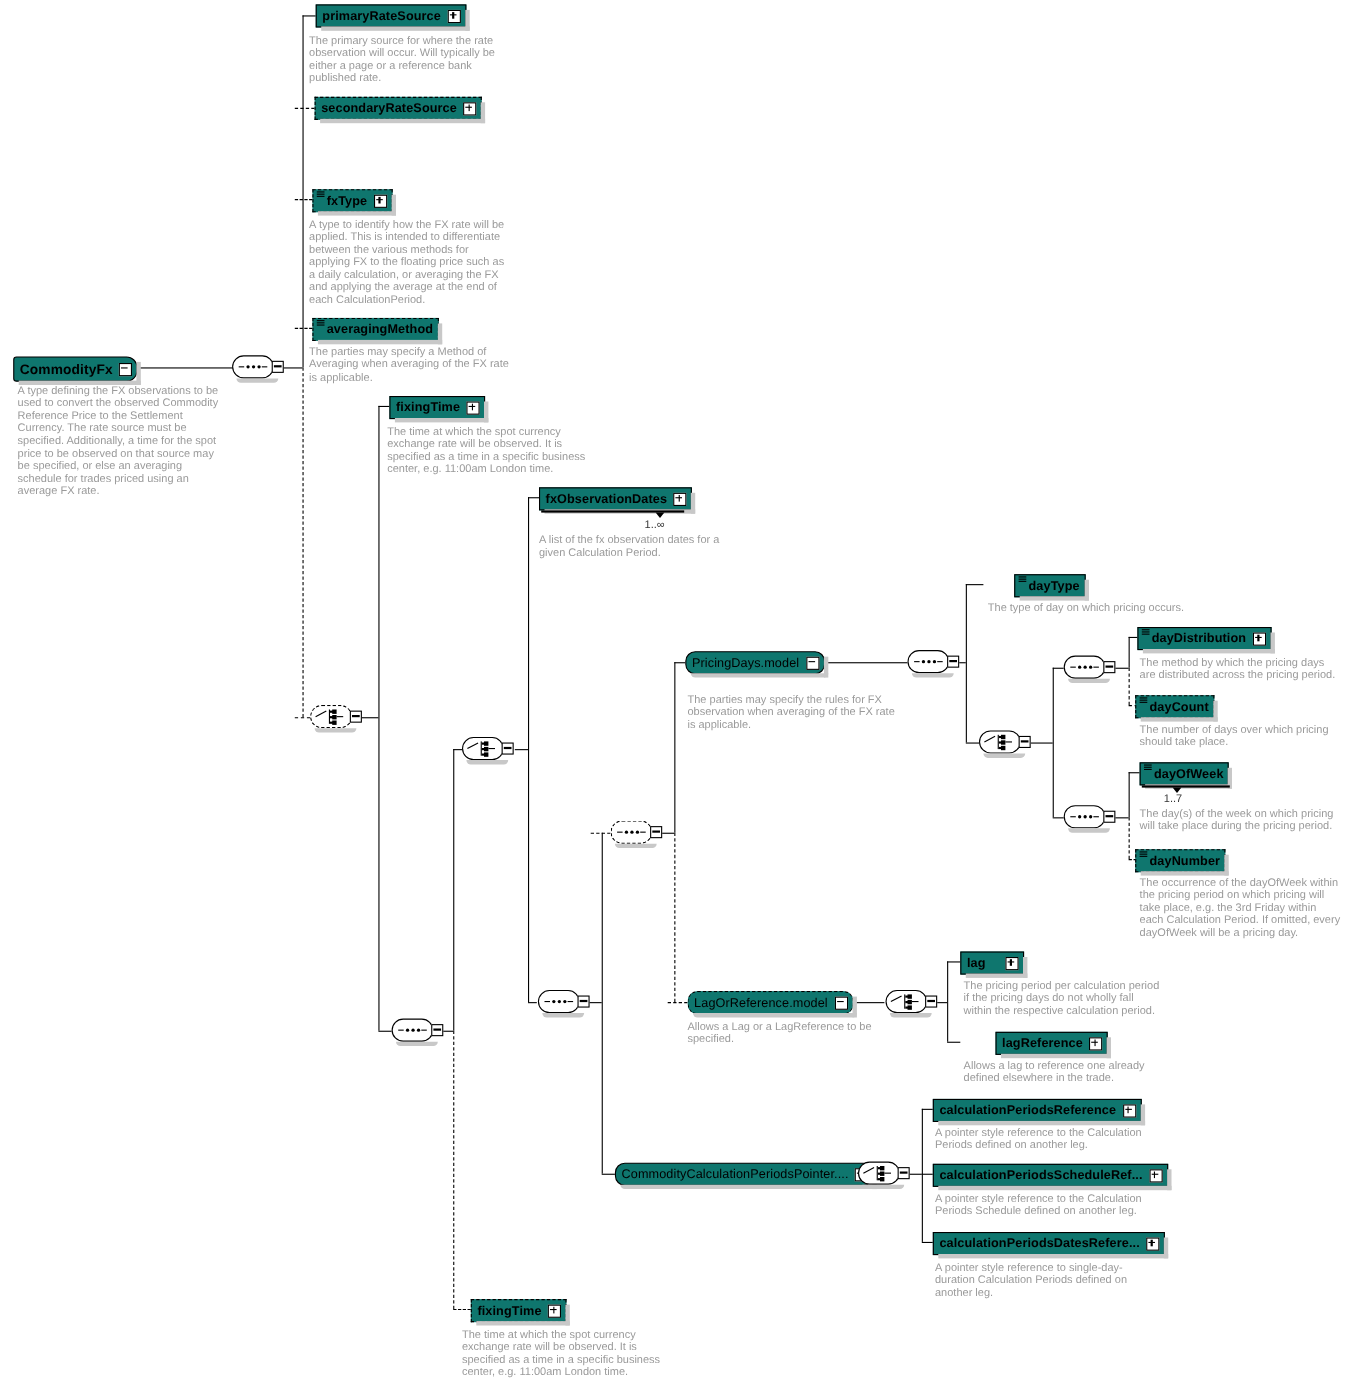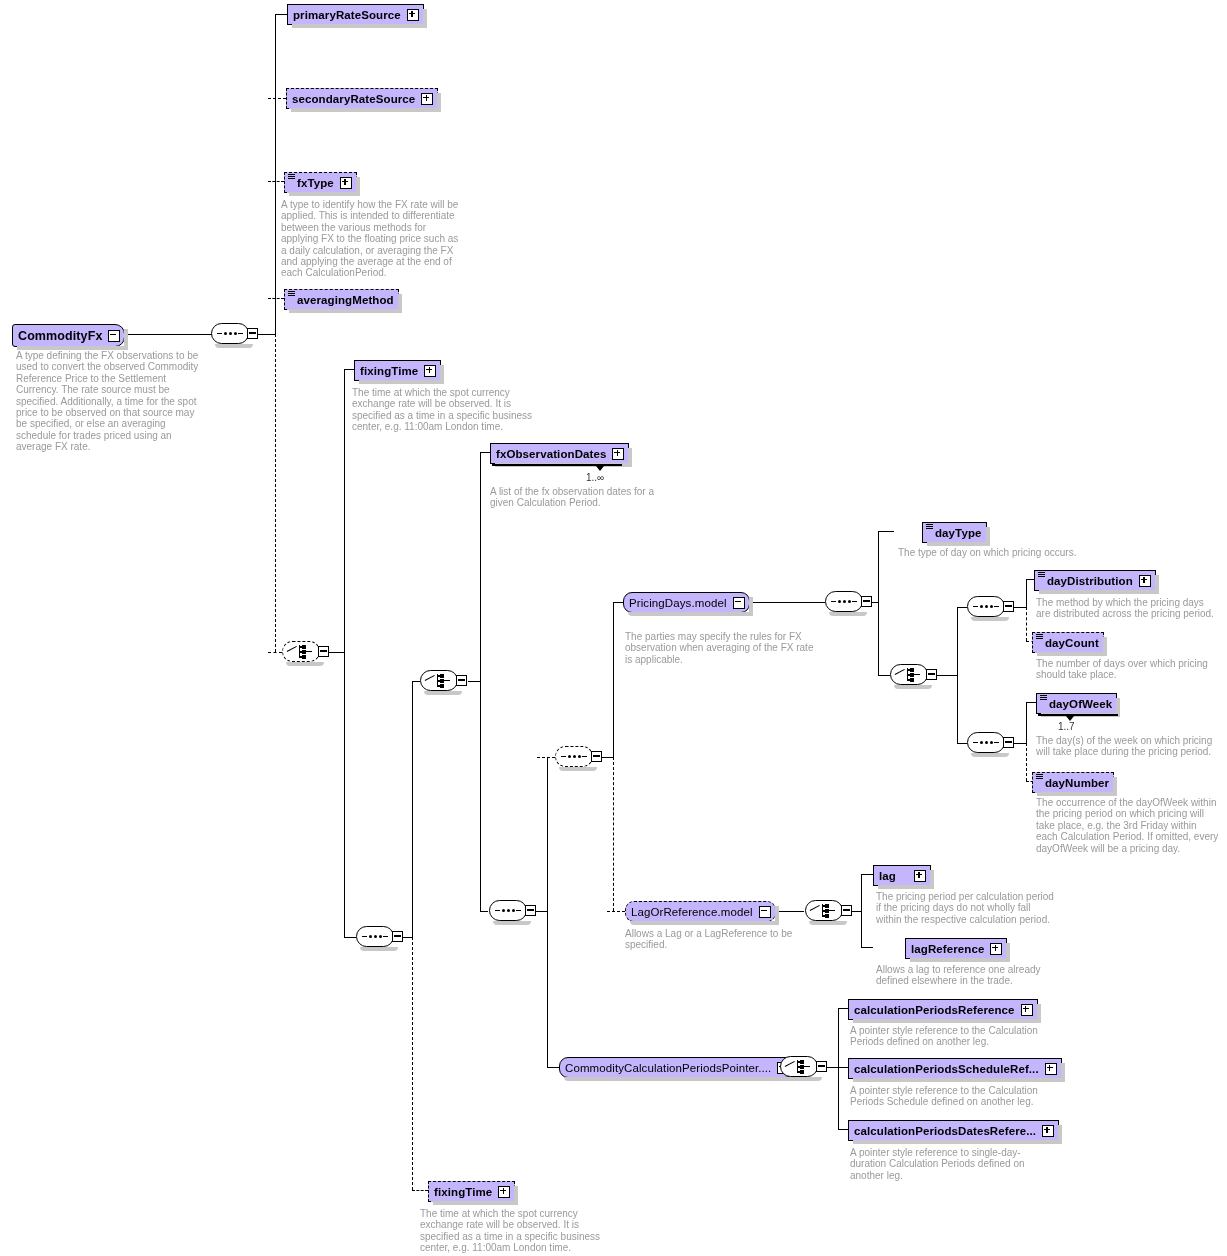--- a/index.html
+++ b/index.html
@@ -3,21 +3,21 @@
 <meta charset="utf-8">
 <style>
   html,body{margin:0;padding:0;background:#ffffff;}
   body{font-family:"Liberation Sans", sans-serif;}
   #canvas{position:relative;width:1227px;height:1256px;overflow:hidden;background:#fff;}
 
   
   .node{position:absolute;box-sizing:border-box;}
   .nbox{
     position:relative;display:inline-flex;align-items:center;
-    border:1.6px solid #000;background:#c4b5fd;
+    border:1.6px solid #000;background:#0f766e;
     height:19px;padding:0 4px 0 5px;
     font-size:11.5px;font-weight:bold;color:#000;
     font-family:"Liberation Sans", sans-serif;
     white-space:nowrap;letter-spacing:.1px;
   }
   .nbox.dashed{border-style:dashed;border-width:1.4px;}
   .nbox.shadow::after{
     content:"";position:absolute;left:4px;top:100%;width:100%;height:4px;
     background:#c8c8c8;
   }
@@ -212,20 +212,21 @@
     </div>
     <div class="cbtn"></div>
   </div>
 
   <div class="node" style="left:287px;top:4px;">
     <div class="nbox shadow">
       <span>primaryRateSource</span>
       <span class="exp plus"></span>
     </div>
   </div>
+  <div class="desc" style="left:281px;top:32px;width:185px;">The primary source for where the rate observation will occur. Will typically be either a page or a reference bank published rate.</div>
 
   <div class="node" style="left:286px;top:88px;">
     <div class="nbox dashed shadow">
       <span>secondaryRateSource</span>
       <span class="exp plus"></span>
     </div>
   </div>
 
   <div class="node" style="left:284px;top:172px;">
     <div class="nbox dashed shadow has-tmark">
@@ -243,20 +244,21 @@
   <div class="node" style="left:284px;top:289px;">
     <div class="nbox dashed shadow has-tmark">
       <span class="tmark">
           <i></i>
           <i></i>
           <i></i>
         </span>
       <span>averagingMethod</span>
     </div>
   </div>
+  <div class="desc" style="left:281px;top:315px;width:185px;">The parties may specify a Method of Averaging when averaging of the FX rate is applicable.</div>
 
   <div class="comp dash" style="left:282px;top:641px;">
     <div class="cbody"></div>
     <div class="cshadow"></div>
     <div class="gcho">
       <div class="slash"></div>
         <div class="vline"></div>
       <div class="h1"></div>
         <div class="h2"></div>
         <div class="h3"></div>

